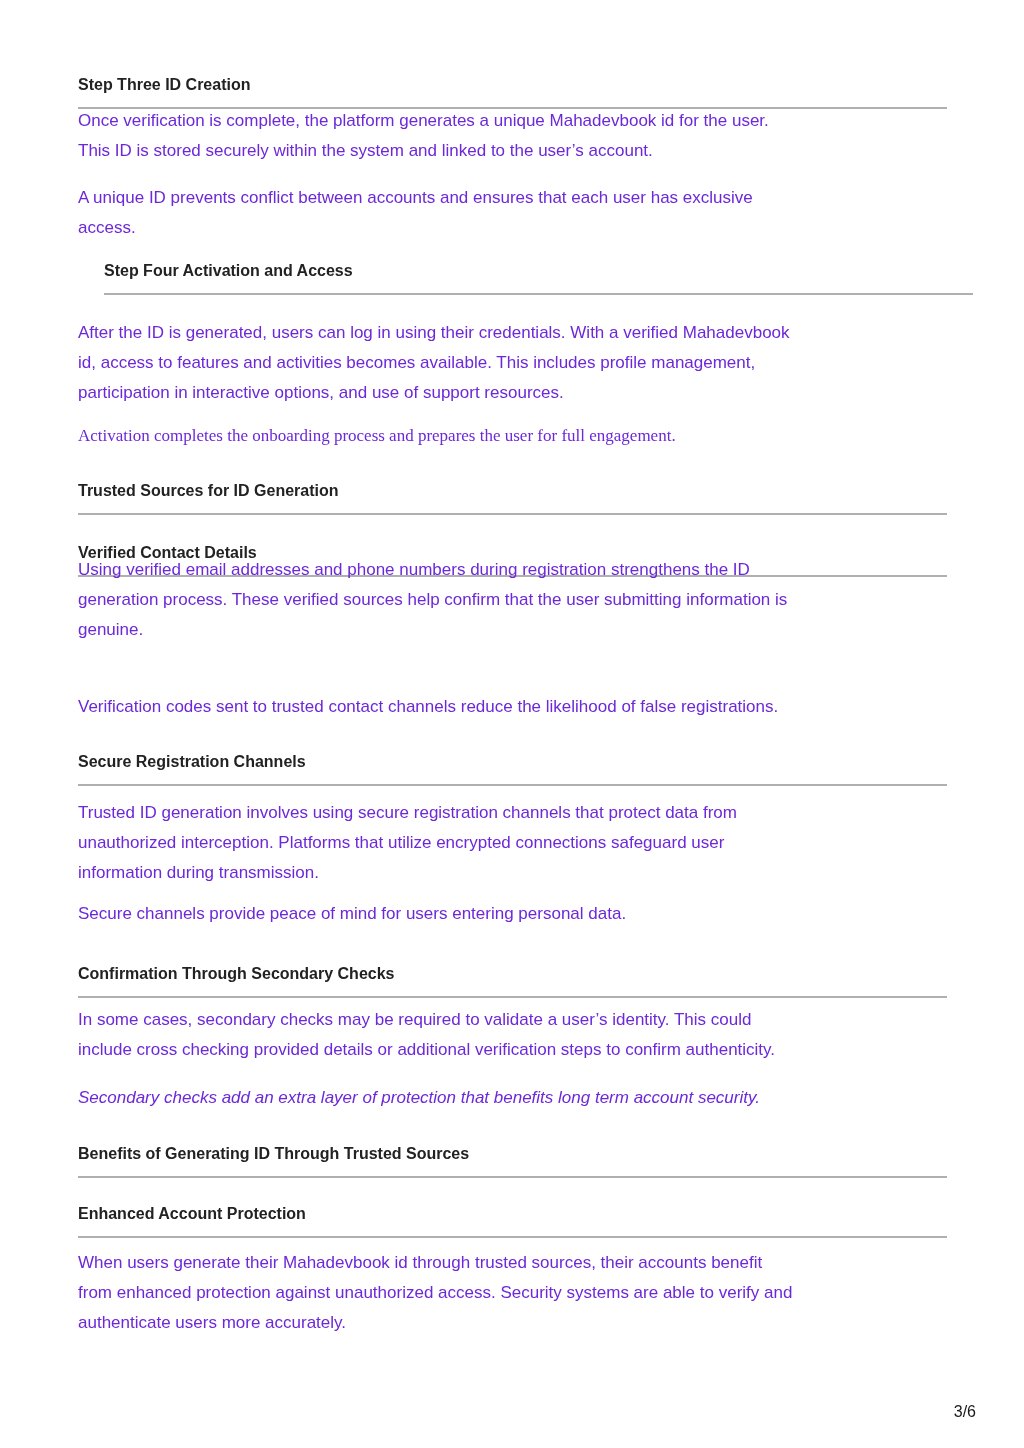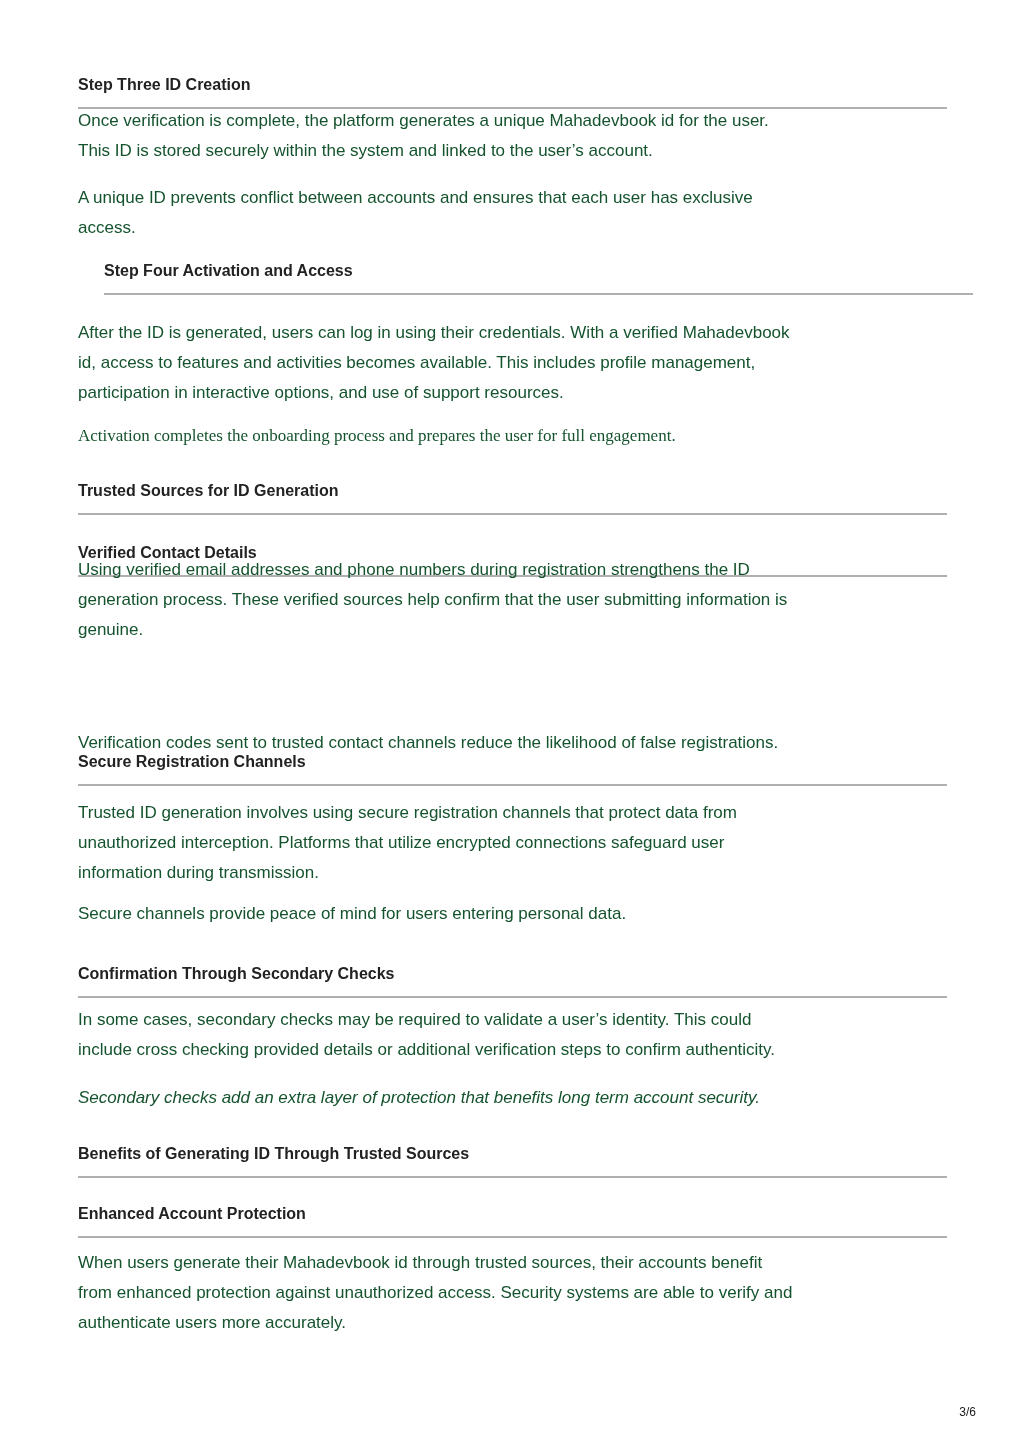--- a/index.html
+++ b/index.html
@@ -29,48 +29,48 @@
     line-height: 24px;
     color: #222222;
     padding-bottom: 10px;
     border-bottom: 2px solid #b0b0b0;
   }
   .para {
     font-family: "Liberation Sans", sans-serif;
     font-weight: 400;
     font-size: 17px;
     line-height: 30px;
-    color: #14532d;
+    color: #6d28d9;
   }
   
   .b1  { top: 73px;  }
   .b2  { top: 106px; }
   .b3  { top: 183px; }
   .b4  { top: 259px; margin-left: 26px; }
   .b5  { top: 318px; }
   .b6  { top: 421px; font-family: Liberation Serif, serif; }
   .b7  { top: 479px; }
   .b8  { top: 541px; }
   .b9  { top: 555px; }
-  .b10 { top: 692px; margin-top: 36px; }
+  .b10 { top: 692px; }
   .b11 { top: 750px; }
   .b12 { top: 798px; }
   .b13 { top: 899px; }
   .b14 { top: 962px; }
   .b15 { top: 1005px; }
   .b16 { top: 1083px; font-style: italic; }
   .b17 { top: 1142px; }
   .b18 { top: 1202px; }
   .b19 { top: 1248px; }
   .footer {
     position: absolute;
     top: 1404px;
     right: 48px;
     font-family: "Liberation Sans", sans-serif;
-    font-size: 12px;
+    font-size: 16px;
     line-height: 16px;
     color: #1a1a1a;
   }
 </style>
 </head>
 <body>
 
 <div class="page">
   <main id="content">
       <h2 class="heading b1">Step Three ID Creation</h2>

